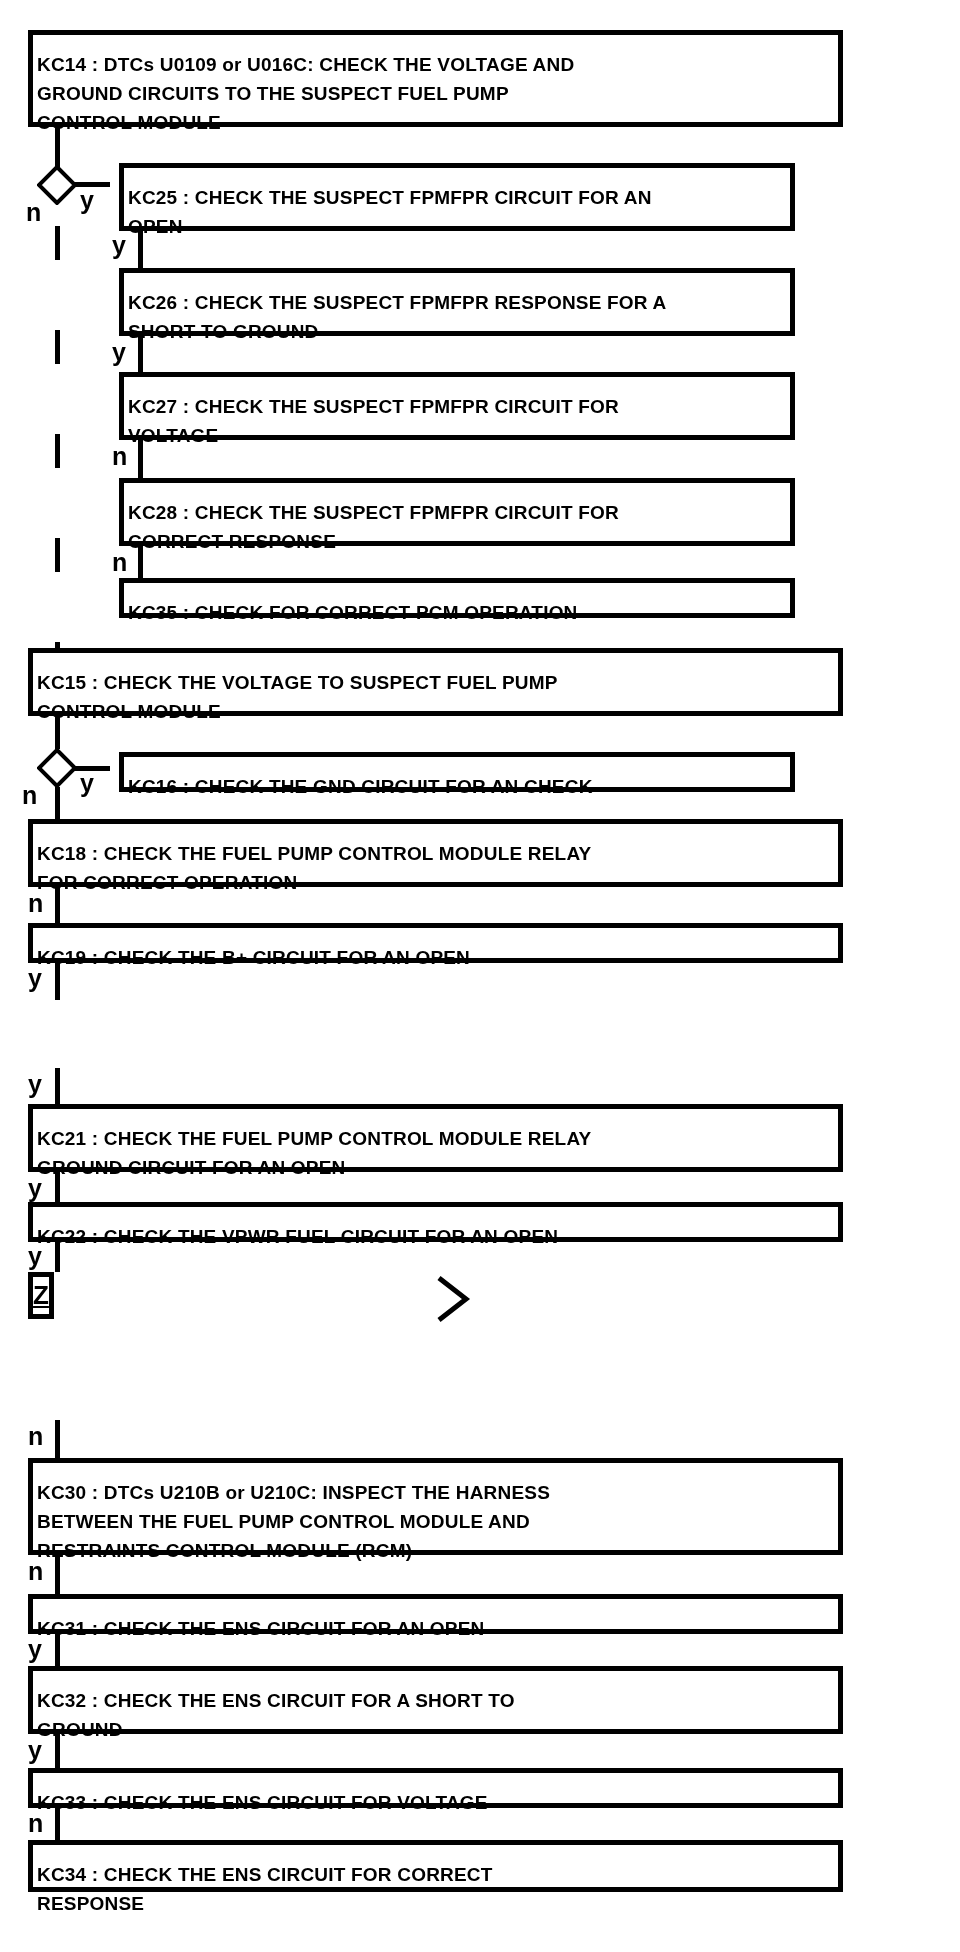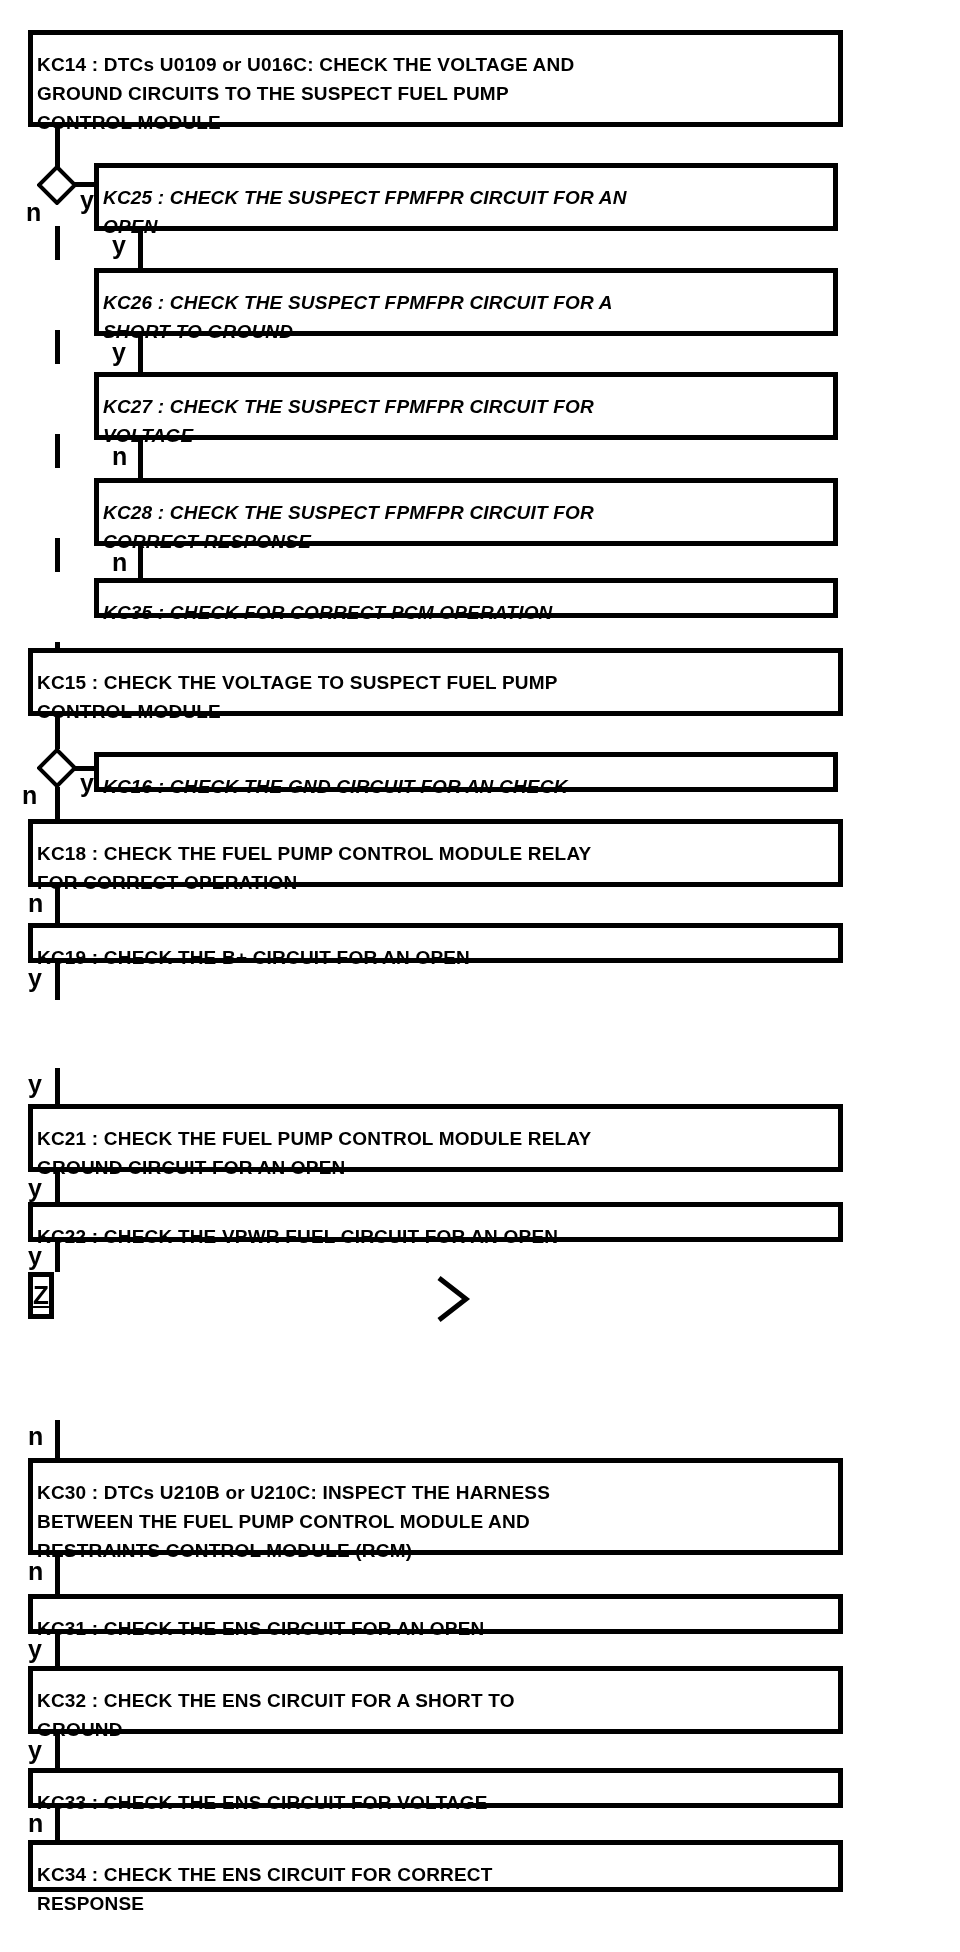--- a/index.html
+++ b/index.html
@@ -7,21 +7,21 @@
     position:relative;width:960px;height:1952px;background:var(--paper,#fff);
     font-family:"Liberation Sans","DejaVu Sans",sans-serif;color:var(--ink,#000);
     overflow:hidden;
   }
   .box{
     position:absolute;box-sizing:border-box;border:5px solid var(--ink,#000);
     background:var(--paper,#fff);font-weight:bold;font-size:19px;line-height:29px;
     padding:15px 4px;white-space:pre-line;letter-spacing:0.2px;
   }
   .main{left:28px;width:815px;}
-  .child{left:94px;width:744px;font-style:italic;}
+  .child{left:119px;width:676px;}
   .lbl{
     position:absolute;font-weight:bold;font-size:25px;line-height:25px;
   }
   .vline{position:absolute;left:55px;width:5px;background:var(--ink,#000);}
   .vchild{position:absolute;left:138px;width:5px;background:var(--ink,#000);}
   .vdash{
     position:absolute;left:55px;width:5px;
     background:repeating-linear-gradient(180deg,var(--ink,#000) 0 34px,transparent 34px 104px);
   }
   .hline{position:absolute;height:5px;background:var(--ink,#000);}
@@ -51,21 +51,21 @@
   <div class="hline" style="left:73px;top:182px;width:37px"></div>
   <div class="lbl" style="left:80px;top:188px">y</div>
   <div class="lbl" style="left:26px;top:200px">n</div>
   <div class="vdash" style="top:226px;height:422px"></div>
 
   <div class="box child" style="top:163px;height:68px">KC25 : CHECK THE SUSPECT FPMFPR CIRCUIT FOR AN
 OPEN</div>
   <div class="vchild" style="top:231px;height:37px"></div>
   <div class="lbl" style="left:112px;top:233px">y</div>
 
-  <div class="box child" style="top:268px;height:68px">KC26 : CHECK THE SUSPECT FPMFPR CIRCUIT FOR A
+  <div class="box child" style="top:268px;height:68px">KC26 : CHECK THE SUSPECT FPMFPR RESPONSE FOR A
 SHORT TO GROUND</div>
   <div class="vchild" style="top:336px;height:36px"></div>
   <div class="lbl" style="left:112px;top:340px">y</div>
 
   <div class="box child" style="top:372px;height:68px">KC27 : CHECK THE SUSPECT FPMFPR CIRCUIT FOR
 VOLTAGE</div>
   <div class="vchild" style="top:440px;height:38px"></div>
   <div class="lbl" style="left:112px;top:444px">n</div>
 
   <div class="box child" style="top:478px;height:68px">KC28 : CHECK THE SUSPECT FPMFPR CIRCUIT FOR

